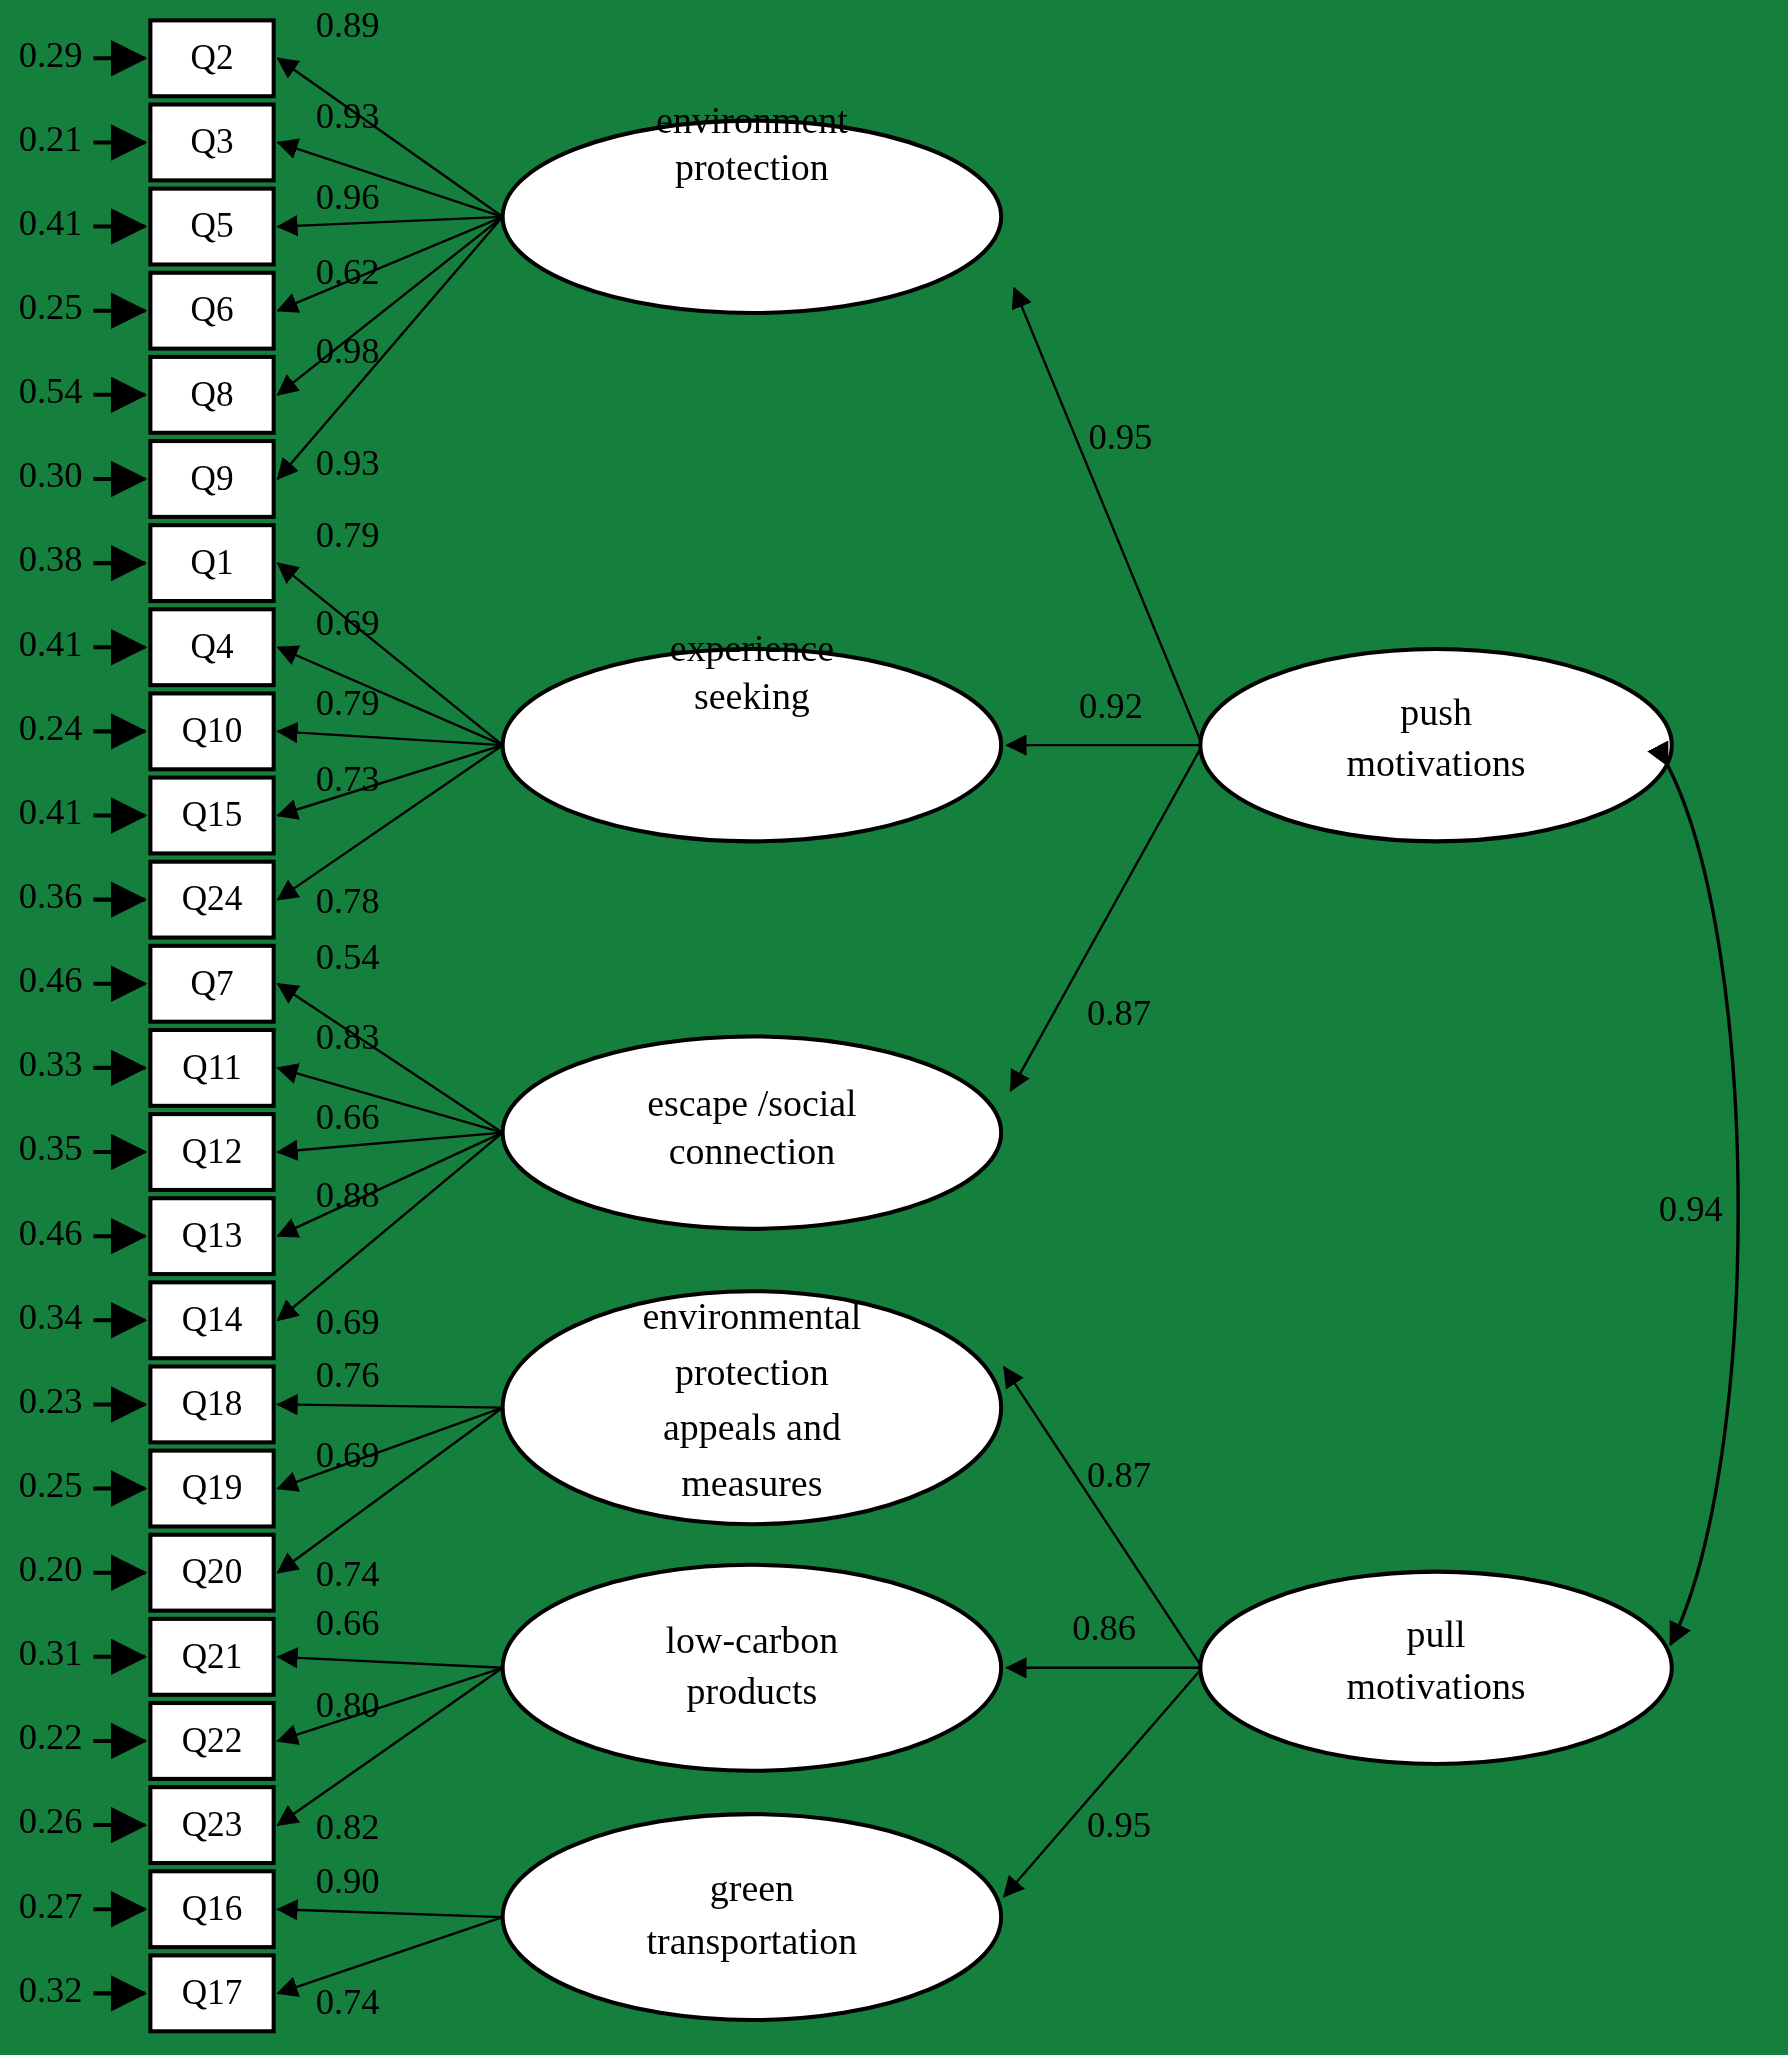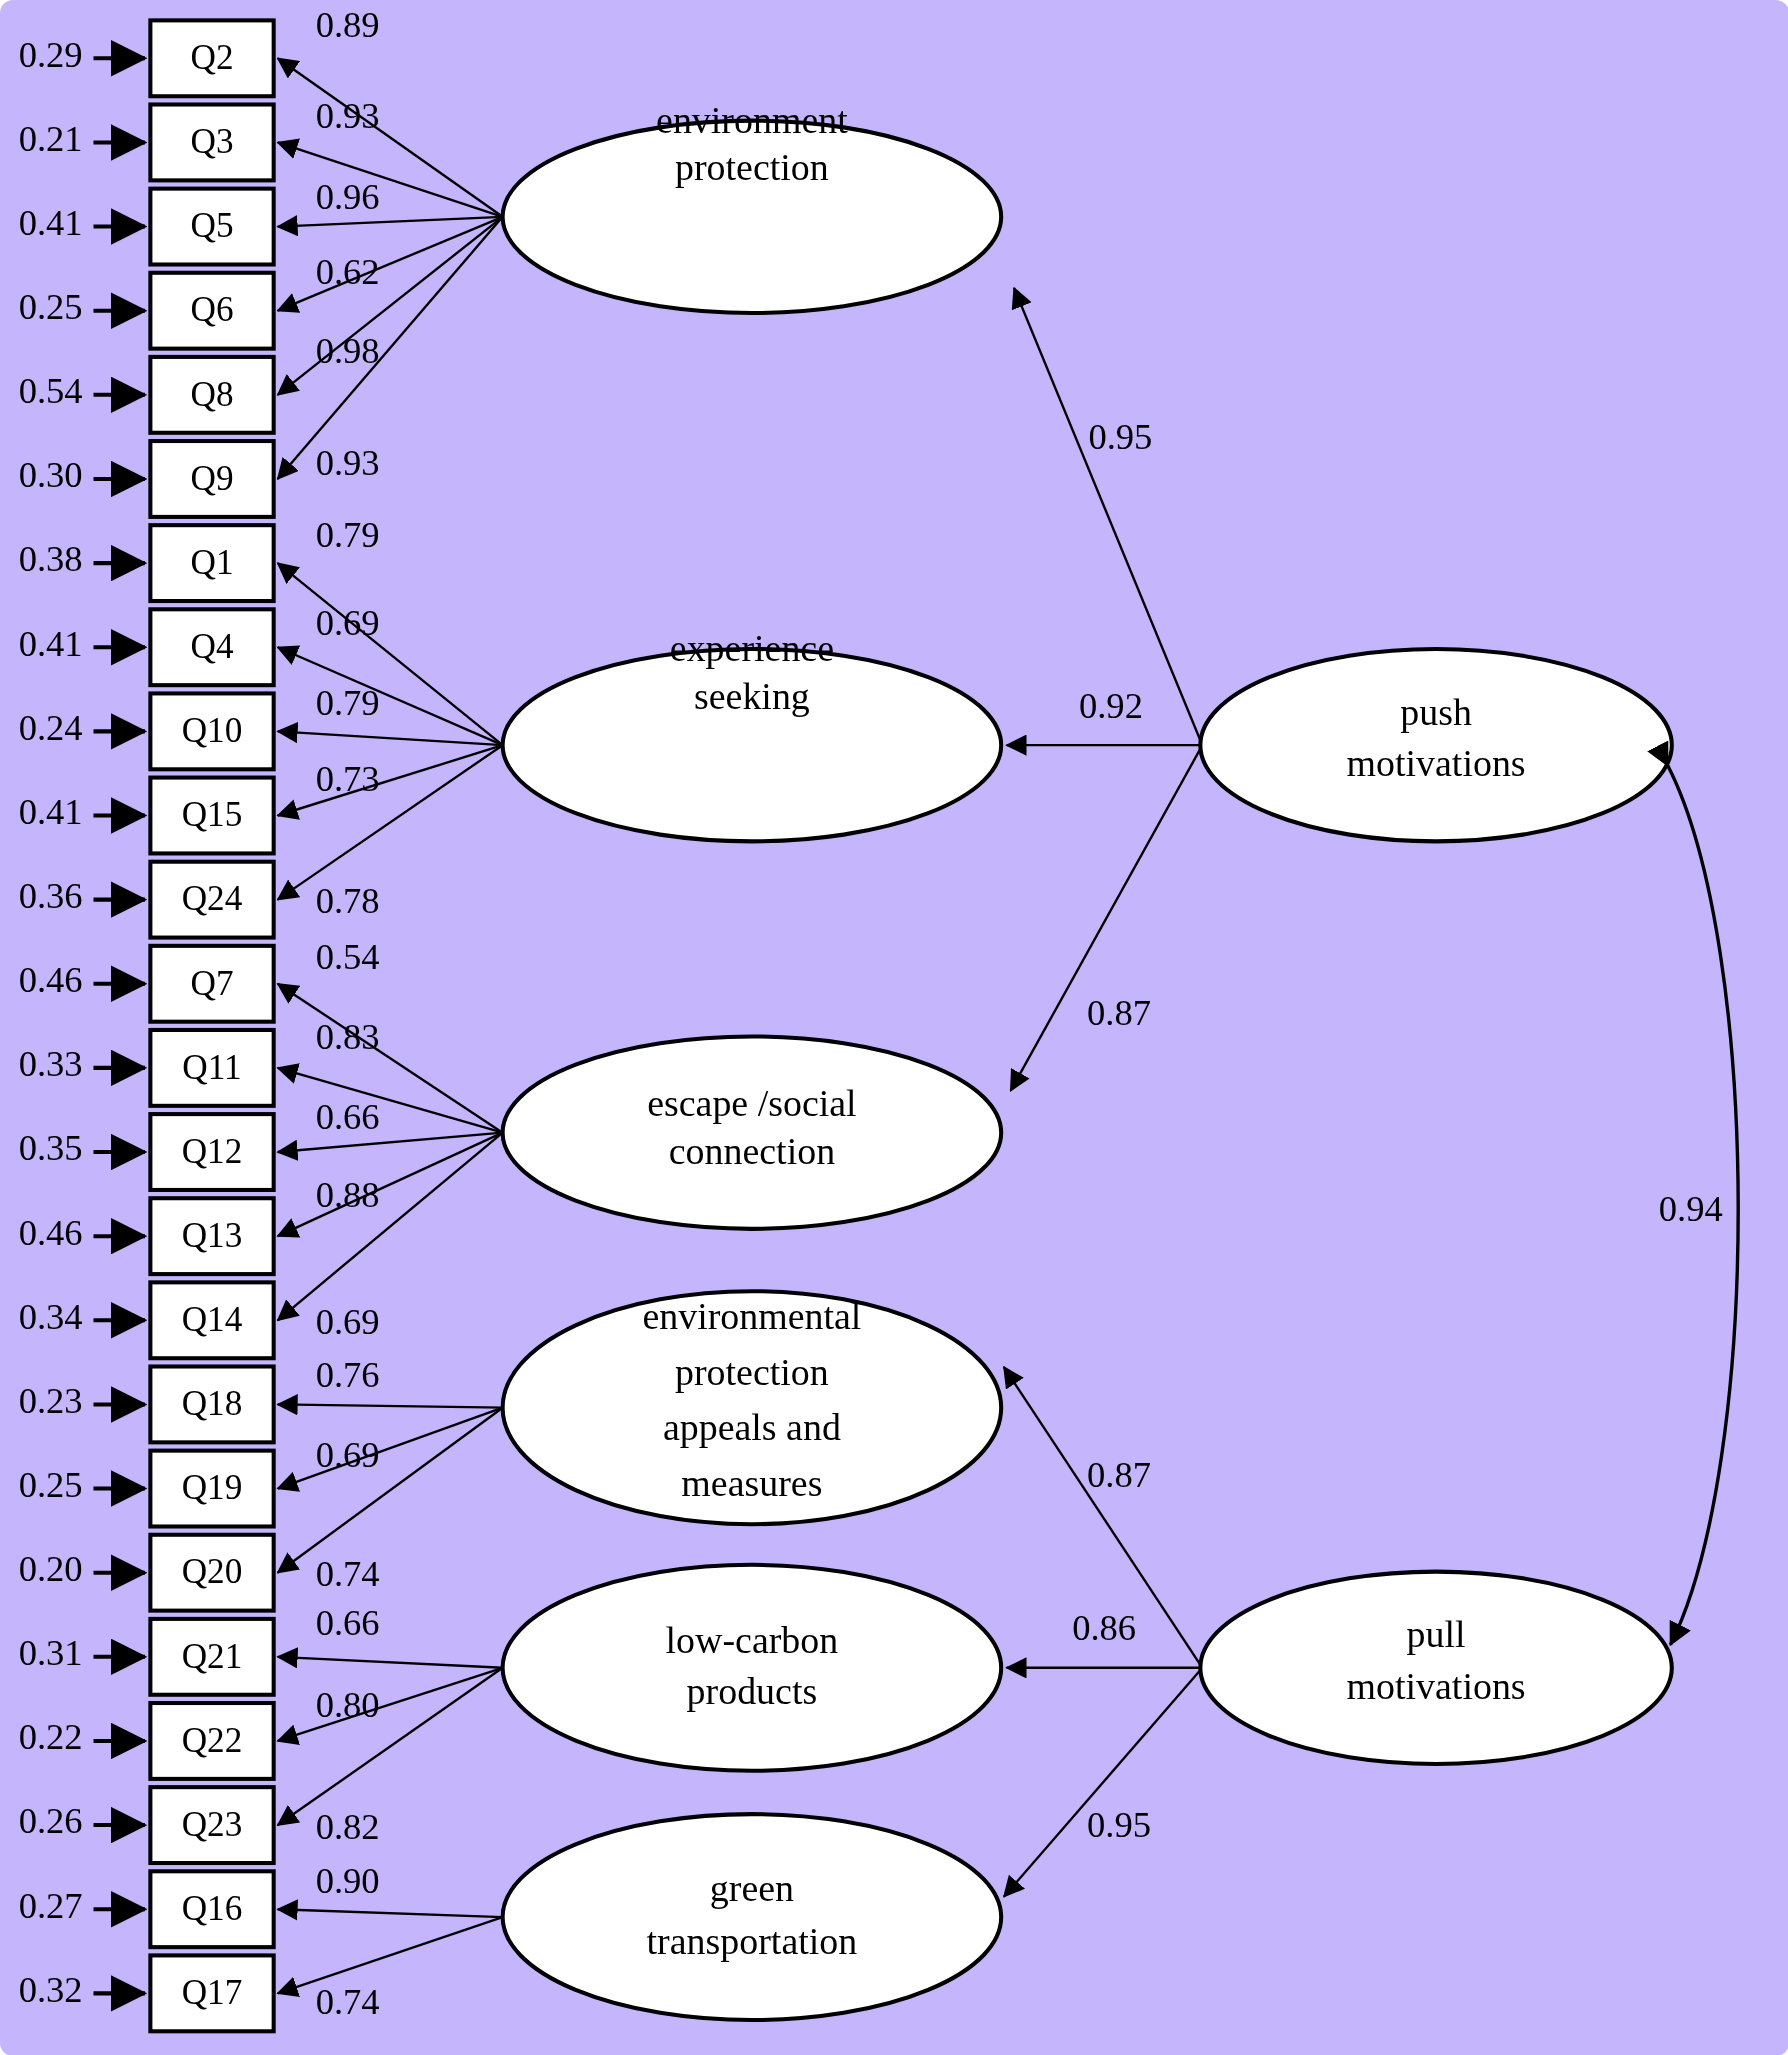--- a/index.html
+++ b/index.html
@@ -1,17 +1,17 @@
 <!DOCTYPE html>
 <html style="font-size:11px"><head>
 <meta charset="utf-8">
 <style>
   html,body{margin:0;padding:0;background:#fff;}
   body{font-family:"Liberation Serif", serif;}
-  #stage{position:relative;width:1789px;height:2056px;background:#c4b5fd;overflow:hidden;border-radius:13px;}
+  #stage{position:relative;width:1789px;height:2056px;background:#15803d;overflow:hidden;}
   svg#diagram{position:absolute;left:0;top:0;width:1789px;height:2056px;}
   .box-rect{fill:#fff;stroke:#000;stroke-width:6;}
   .ellipse-shape{fill:#fff;stroke:#000;stroke-width:6;}
   .path-line{stroke:#000;stroke-width:3.5;fill:none;}
   .resid-line{stroke:#000;stroke-width:6;fill:none;}
   .cov-curve{stroke:#000;stroke-width:5;fill:none;}
   text{font-family:"Liberation Serif", serif;fill:#000;}
   .t-box{font-size:52px;text-anchor:middle;dominant-baseline:middle;}
   .t-resid{font-size:54px;text-anchor:end;dominant-baseline:middle;}
   .t-load{font-size:54px;text-anchor:start;dominant-baseline:middle;}

